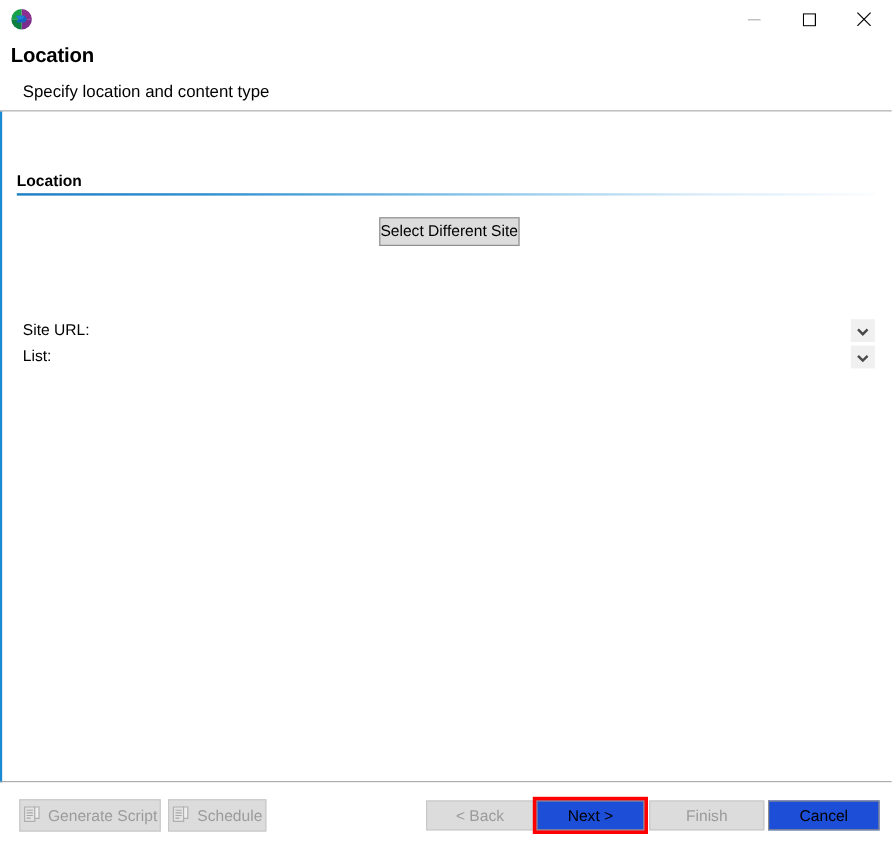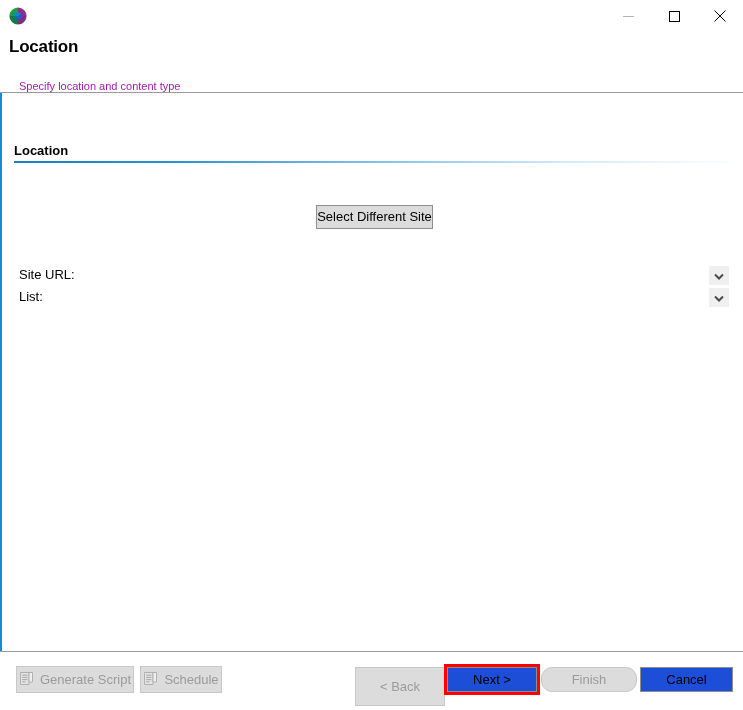--- a/index.html
+++ b/index.html
@@ -62,23 +62,23 @@
     position: absolute;
     left: 9px; top: 5px;
     font-size: 17px;
     font-weight: bold;
     letter-spacing: -0.2px;
     color: #000000;
     white-space: nowrap;
   }
   .page-subtitle {
     position: absolute;
-    left: 19px; top: 48px;
-    font-size: 11px;
-    color: #a21caf;
+    left: 19px; top: 36px;
+    font-size: 14px;
+    color: #000000;
     white-space: nowrap;
   }
   .header-rule {
     position: absolute;
     left: 0; top: 92px;
     width: 743px;
     height: 1px;
     background: #9a9a9a;
   }
 
@@ -110,32 +110,32 @@
   .section-rule {
     position: absolute;
     left: 12px; top: 68px;
     width: 716px;
     height: 2px;
     background: linear-gradient(to right, #1b7fc4 0%, #2f8fd0 22%, #8fc8ea 55%, #d6eaf8 78%, #fbfdff 100%);
   }
 
   .select-site-btn {
     position: absolute;
-    left: 314px; top: 112px;
+    left: 314px; top: 88px;
     width: 117px;
     height: 24px;
     background: #dcdcdc;
     border: 1px solid #8e8e8e;
     font-family: "Liberation Sans", sans-serif;
     font-size: 13px;
     color: #000000;
     padding: 0;
     cursor: default;
     line-height: 22px;
-    text-align: center;
+    text-align: left;
   }
 
   
   .field-row {
     position: absolute;
     height: 19px;
   }
   .field-label {
     position: absolute;
     font-size: 13px;
@@ -335,23 +335,23 @@
           <line x1="3.2" y1="4.2" x2="8.4" y2="4.2" stroke="#a8a8a8" stroke-width="1"></line>
           <line x1="3.2" y1="6.4" x2="8.4" y2="6.4" stroke="#a8a8a8" stroke-width="1"></line>
           <line x1="3.2" y1="8.6" x2="8.4" y2="8.6" stroke="#a8a8a8" stroke-width="1"></line>
           <line x1="3.2" y1="10.8" x2="6.5" y2="10.8" stroke="#a8a8a8" stroke-width="1"></line>
         </svg>
       </span>
       <span>Generate Script</span>
     </span>
   </button>
 
-  <button class="btn disabled" style="left:355px; top:15px; width:90px; height:39px;">&lt; Back</button>
+  <button class="btn disabled" style="left:355px; top:15px; width:90px; height:25px;">&lt; Back</button>
 
   <button class="btn" style="left:447px; top:15px; width:90px; height:25px;">Next &gt;</button>
 
-  <button class="btn disabled" style="left:541px; top:15px; width:96px; height:25px;border-radius:11px;">Finish</button>
+  <button class="btn disabled" style="left:541px; top:15px; width:96px; height:25px;">Finish</button>
 
   <button class="btn" style="left:640px; top:15px; width:93px; height:25px;">Cancel</button>
 
   <div class="highlight-box" style="left:444px; top:12px; width:96px; height:31px;"></div>
 
 </div>
 
 </body></html>

